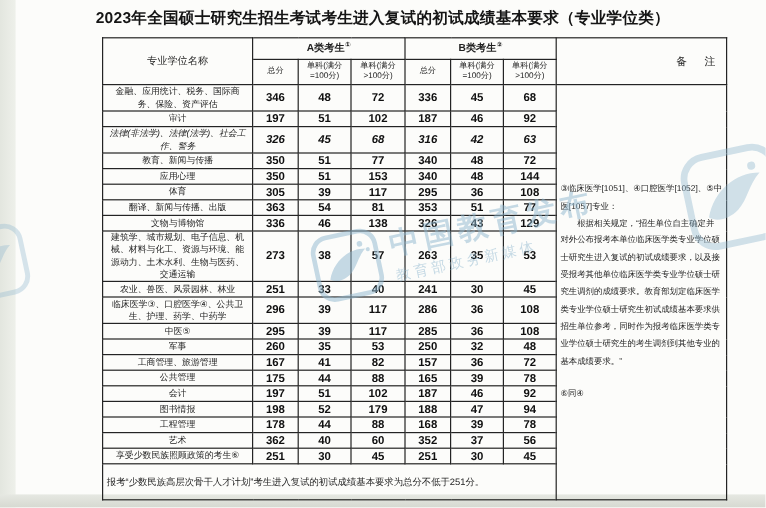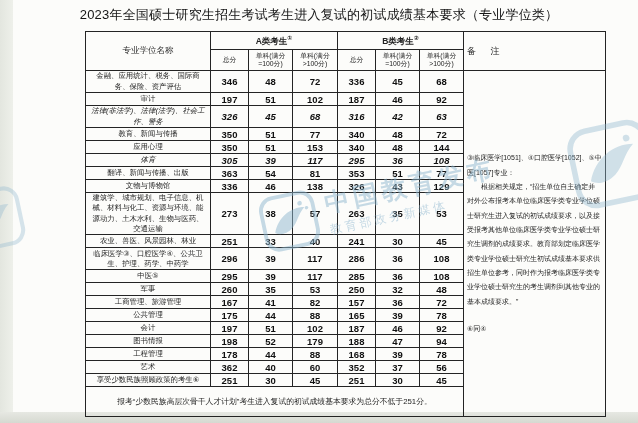--- a/index.html
+++ b/index.html
@@ -8,50 +8,50 @@
     background:#fcfcfa;
     font-family:"Liberation Sans","DejaVu Sans",sans-serif;
     color:#1b1b1b;
   }
   .edge-left{position:absolute;left:0;top:0;width:13px;height:100%;
     background:linear-gradient(90deg,#e3e6df,#eef0ea);}
   .edge-bottom{position:absolute;left:0;bottom:0;width:100%;height:11px;
     background:linear-gradient(180deg,#e6e8e2,#d6d9d1);}
   .title{
     position:absolute;top:6px;left:0;width:100%;margin:0;
-    text-align:center;font-size:13px;font-weight:normal;color:#151515;
+    text-align:center;font-size:13px;font-weight:bold;color:#151515;
     letter-spacing:0.2px;
   }
   table.score-table{
     position:absolute;left:85px;top:31px;width:520px;
     border-collapse:collapse;table-layout:fixed;
     background:transparent;
   }
   table.score-table td{
     border:1px solid #242424;
     padding:0 3px;
     vertical-align:middle;
     overflow:hidden;
   }
   .name-head{font-size:8.5px;text-align:center;color:#2a2a2a;}
   .group-head{font-size:8.5px;font-weight:bold;text-align:center;height:17px;color:#222;}
   .group-head sup{font-size:6px;}
   .sub-head{font-size:6.8px;text-align:center;line-height:1.25;height:20px;color:#222;padding:0 1px;}
-  .remarks-head{font-size:9px;text-align:left;letter-spacing:6px;color:#222;}
+  .remarks-head{font-size:9px;text-align:right;letter-spacing:6px;color:#222;}
   .name-cell{font-size:7.4px;text-align:center;line-height:1.4;color:#252525;padding:1px 3px;}
   .num-cell{font-size:9.5px;text-align:center;font-weight:bold;color:#101010;font-family:"Liberation Sans",sans-serif;}
   .remarks-cell{
     vertical-align:top;text-align:left;
     font-size:7px;line-height:2.05;color:#242424;
     padding:5px 6px 4px 6px;
   }
   .remarks-cell p{margin:0;}
   .remarks-cell p.indent{text-indent:2em;}
   .remarks-cell p.last{margin-top:13px;}
-  .footer-cell{font-size:7.8px;text-align:center;padding:2px 5px;color:#242424;line-height:1.5;}
+  .footer-cell{font-size:7.8px;text-align:left;padding:2px 5px;color:#242424;line-height:1.5;}
   
   .watermark{position:absolute;pointer-events:none;color:#8fb7cf;z-index:6;}
   .wm-main{left:258px;top:168px;width:290px;opacity:.5;
     transform:rotate(-12deg);display:flex;align-items:center;gap:9px;}
   .wm-logo{flex:0 0 auto;}
   .wm-texts{display:flex;flex-direction:column;}
   .wm-line1{font-size:25px;font-weight:bold;letter-spacing:4px;white-space:nowrap;}
   .wm-line2{font-size:12px;letter-spacing:3px;white-space:nowrap;margin-top:2px;}
   .wm-side{left:570px;top:122px;opacity:.4;transform:rotate(-12deg);}
   .wm-edge{left:-38px;top:188px;opacity:.35;transform:rotate(-12deg);}
@@ -135,21 +135,21 @@
       </tr>
       <tr style="height: 13px;">
         <td class="name-cell">应用心理</td>
         <td class="num-cell">350</td>
         <td class="num-cell">51</td>
         <td class="num-cell">153</td>
         <td class="num-cell">340</td>
         <td class="num-cell">48</td>
         <td class="num-cell">144</td>
       </tr>
-      <tr style="height: 13px; font-style: italic;">
+      <tr style="height: 13px;">
         <td class="name-cell">体育</td>
         <td class="num-cell">305</td>
         <td class="num-cell">39</td>
         <td class="num-cell">117</td>
         <td class="num-cell">295</td>
         <td class="num-cell">36</td>
         <td class="num-cell">108</td>
       </tr>
       <tr style="height: 13px;">
         <td class="name-cell">翻译、新闻与传播、出版</td>

